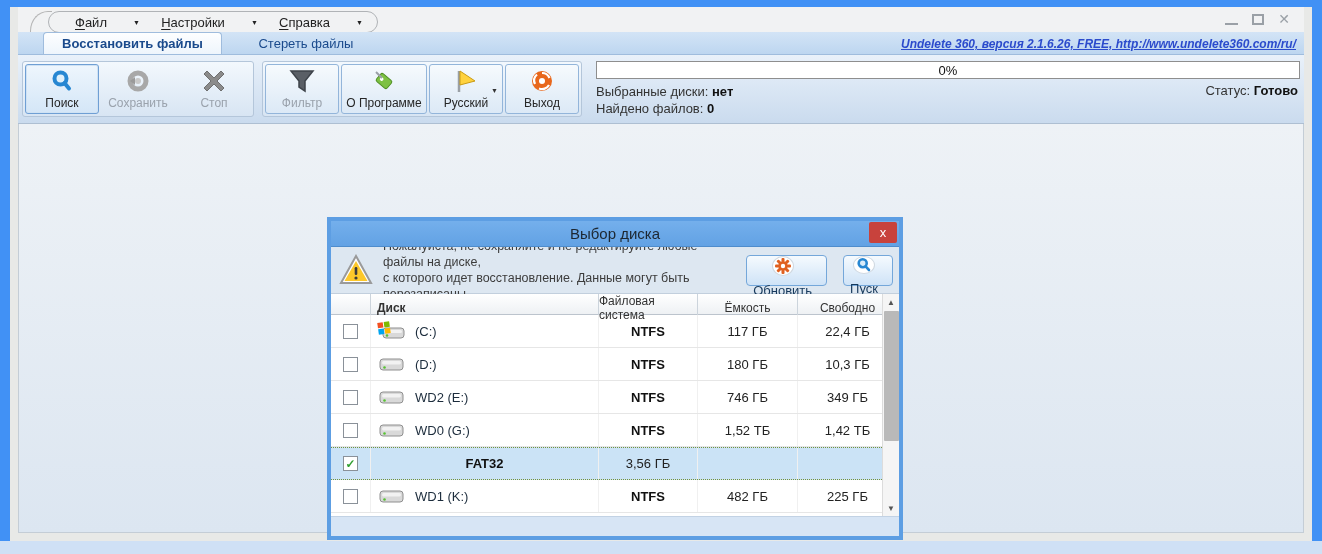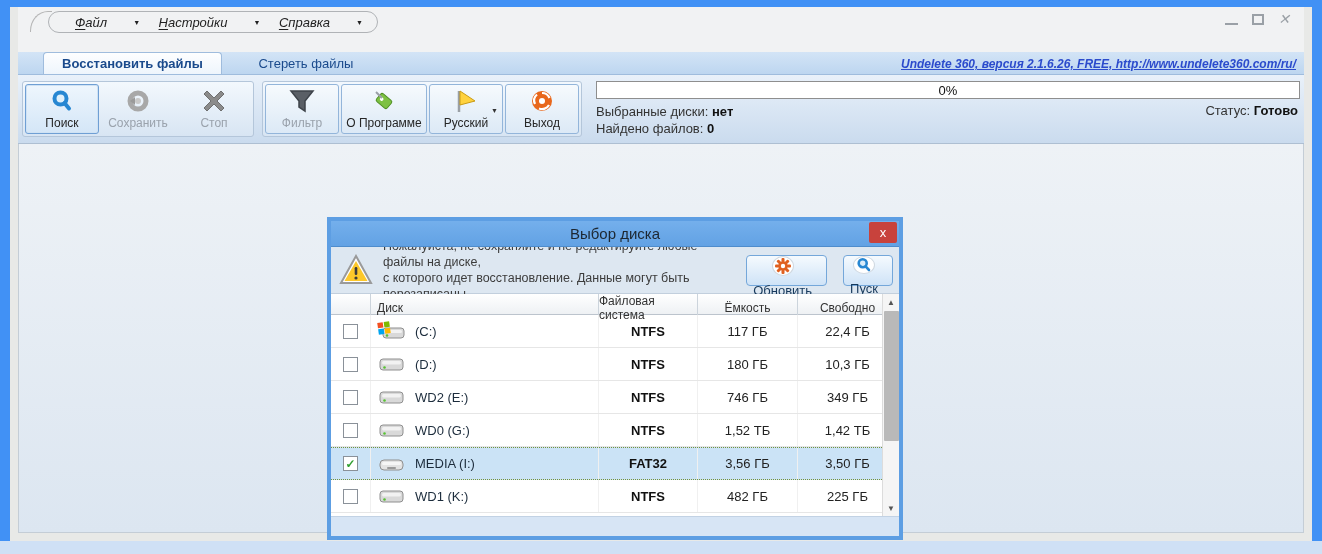--- a/index.html
+++ b/index.html
@@ -15,21 +15,21 @@
 
   
   .app-window {
     position:absolute; left:10px; top:7px; width:1302px; height:534px;
     background:#e8e9e7;
     padding:0 8px 8px 8px;
     display:flex; flex-direction:column;
   }
 
   
-  .menu-strip { height:45px; background:#f1f2f3; position:relative; display:flex; align-items:center;font-style:italic; }
+  .menu-strip { height:25px; background:#f1f2f3; position:relative; display:flex; align-items:center; }
   .menu-curl {
     position:absolute; left:12px; top:4px; width:22px; height:21px;
     border-left:1px solid #b5b5b5; border-top:1px solid #b5b5b5;
     border-top-left-radius:18px 20px;
   }
   .menu-pill {
     position:absolute; left:30px; top:4px; height:22px; width:330px;
     border:1px solid #b0b3b6; border-radius:11px;
     display:flex; align-items:center; padding:0 14px 0 26px;
     justify-content:space-between;
@@ -142,21 +142,21 @@
   .t-scroll .arr { height:16px; width:17px; display:flex; align-items:center; justify-content:center;
                    font-size:8px; color:#555; }
   .t-thumb { width:15px; flex:0 0 130px; background:#b9b9b9; border-radius:1px; margin-top:1px; }
   .t-grid { position:absolute; left:0; right:17px; top:0; bottom:0; overflow:hidden; }
   .t-header {
     display:grid; grid-template-columns:40px 228px 99px 100px 100px 1fr;
     height:21px; background:linear-gradient(#ffffff,#eef1f4);
     border-bottom:1px solid #bcc4cd; font-size:12px; color:#333; align-items:center;
   }
   .t-header > div { height:100%; display:flex; align-items:center; border-right:1px solid #ccd4dc; }
-  .th-disk { padding-left:6px; }
+  .th-disk { padding-left:6px;font-weight:bold; }
   .th-center { justify-content:center; }
   .t-row {
     display:grid; grid-template-columns:40px 228px 99px 100px 100px 1fr;
     height:33px; align-items:center; border-bottom:1px solid #e6e6e6;
     font-size:13px; color:#1c2c3c; background:#fff;
   }
   .t-row > div { height:100%; display:flex; align-items:center; border-right:1px solid #f0f0f0; }
   .t-row.selected { background:#cbe3f6; border-top:1px dotted #74923c; border-bottom:1px dotted #74923c; }
   .cell-check { justify-content:center; }
   .checkbox { width:15px; height:15px; border:1px solid #8a9199; background:#fff;
@@ -450,33 +450,22 @@
         <div class="cell-num">1,42 ТБ</div>
         <div></div>
       </div>
 
       <div class="t-row selected">
         <div class="cell-check">
             <span class="checkbox checked">
               <span class="mark">✓</span>
             </span>
           </div>
-        <div class="cell-disk">
-            <span>
-          <svg width="30" height="22" viewBox="0 0 30 22">
-                <rect x="4" y="7" width="23" height="10" rx="4" fill="#e3e3e3" stroke="#8f8f8f"></rect>
-                <rect x="6" y="9" width="19" height="3" rx="1.5" fill="#f6f6f6"></rect>
-                <rect x="11" y="14" width="9" height="2" rx="1" fill="#9a9a9a"></rect>
-              </svg>
-        </span>
-            <span>MEDIA (I:)</span>
-          </div>
         <div class="cell-fs">FAT32</div>
         <div class="cell-num">3,56 ГБ</div>
-        <div class="cell-num">3,50 ГБ</div>
         <div></div>
       </div>
 
       <div class="t-row">
         <div class="cell-check">
             <span class="checkbox">
               <span class="mark">✓</span>
             </span>
           </div>
         <div class="cell-disk">

